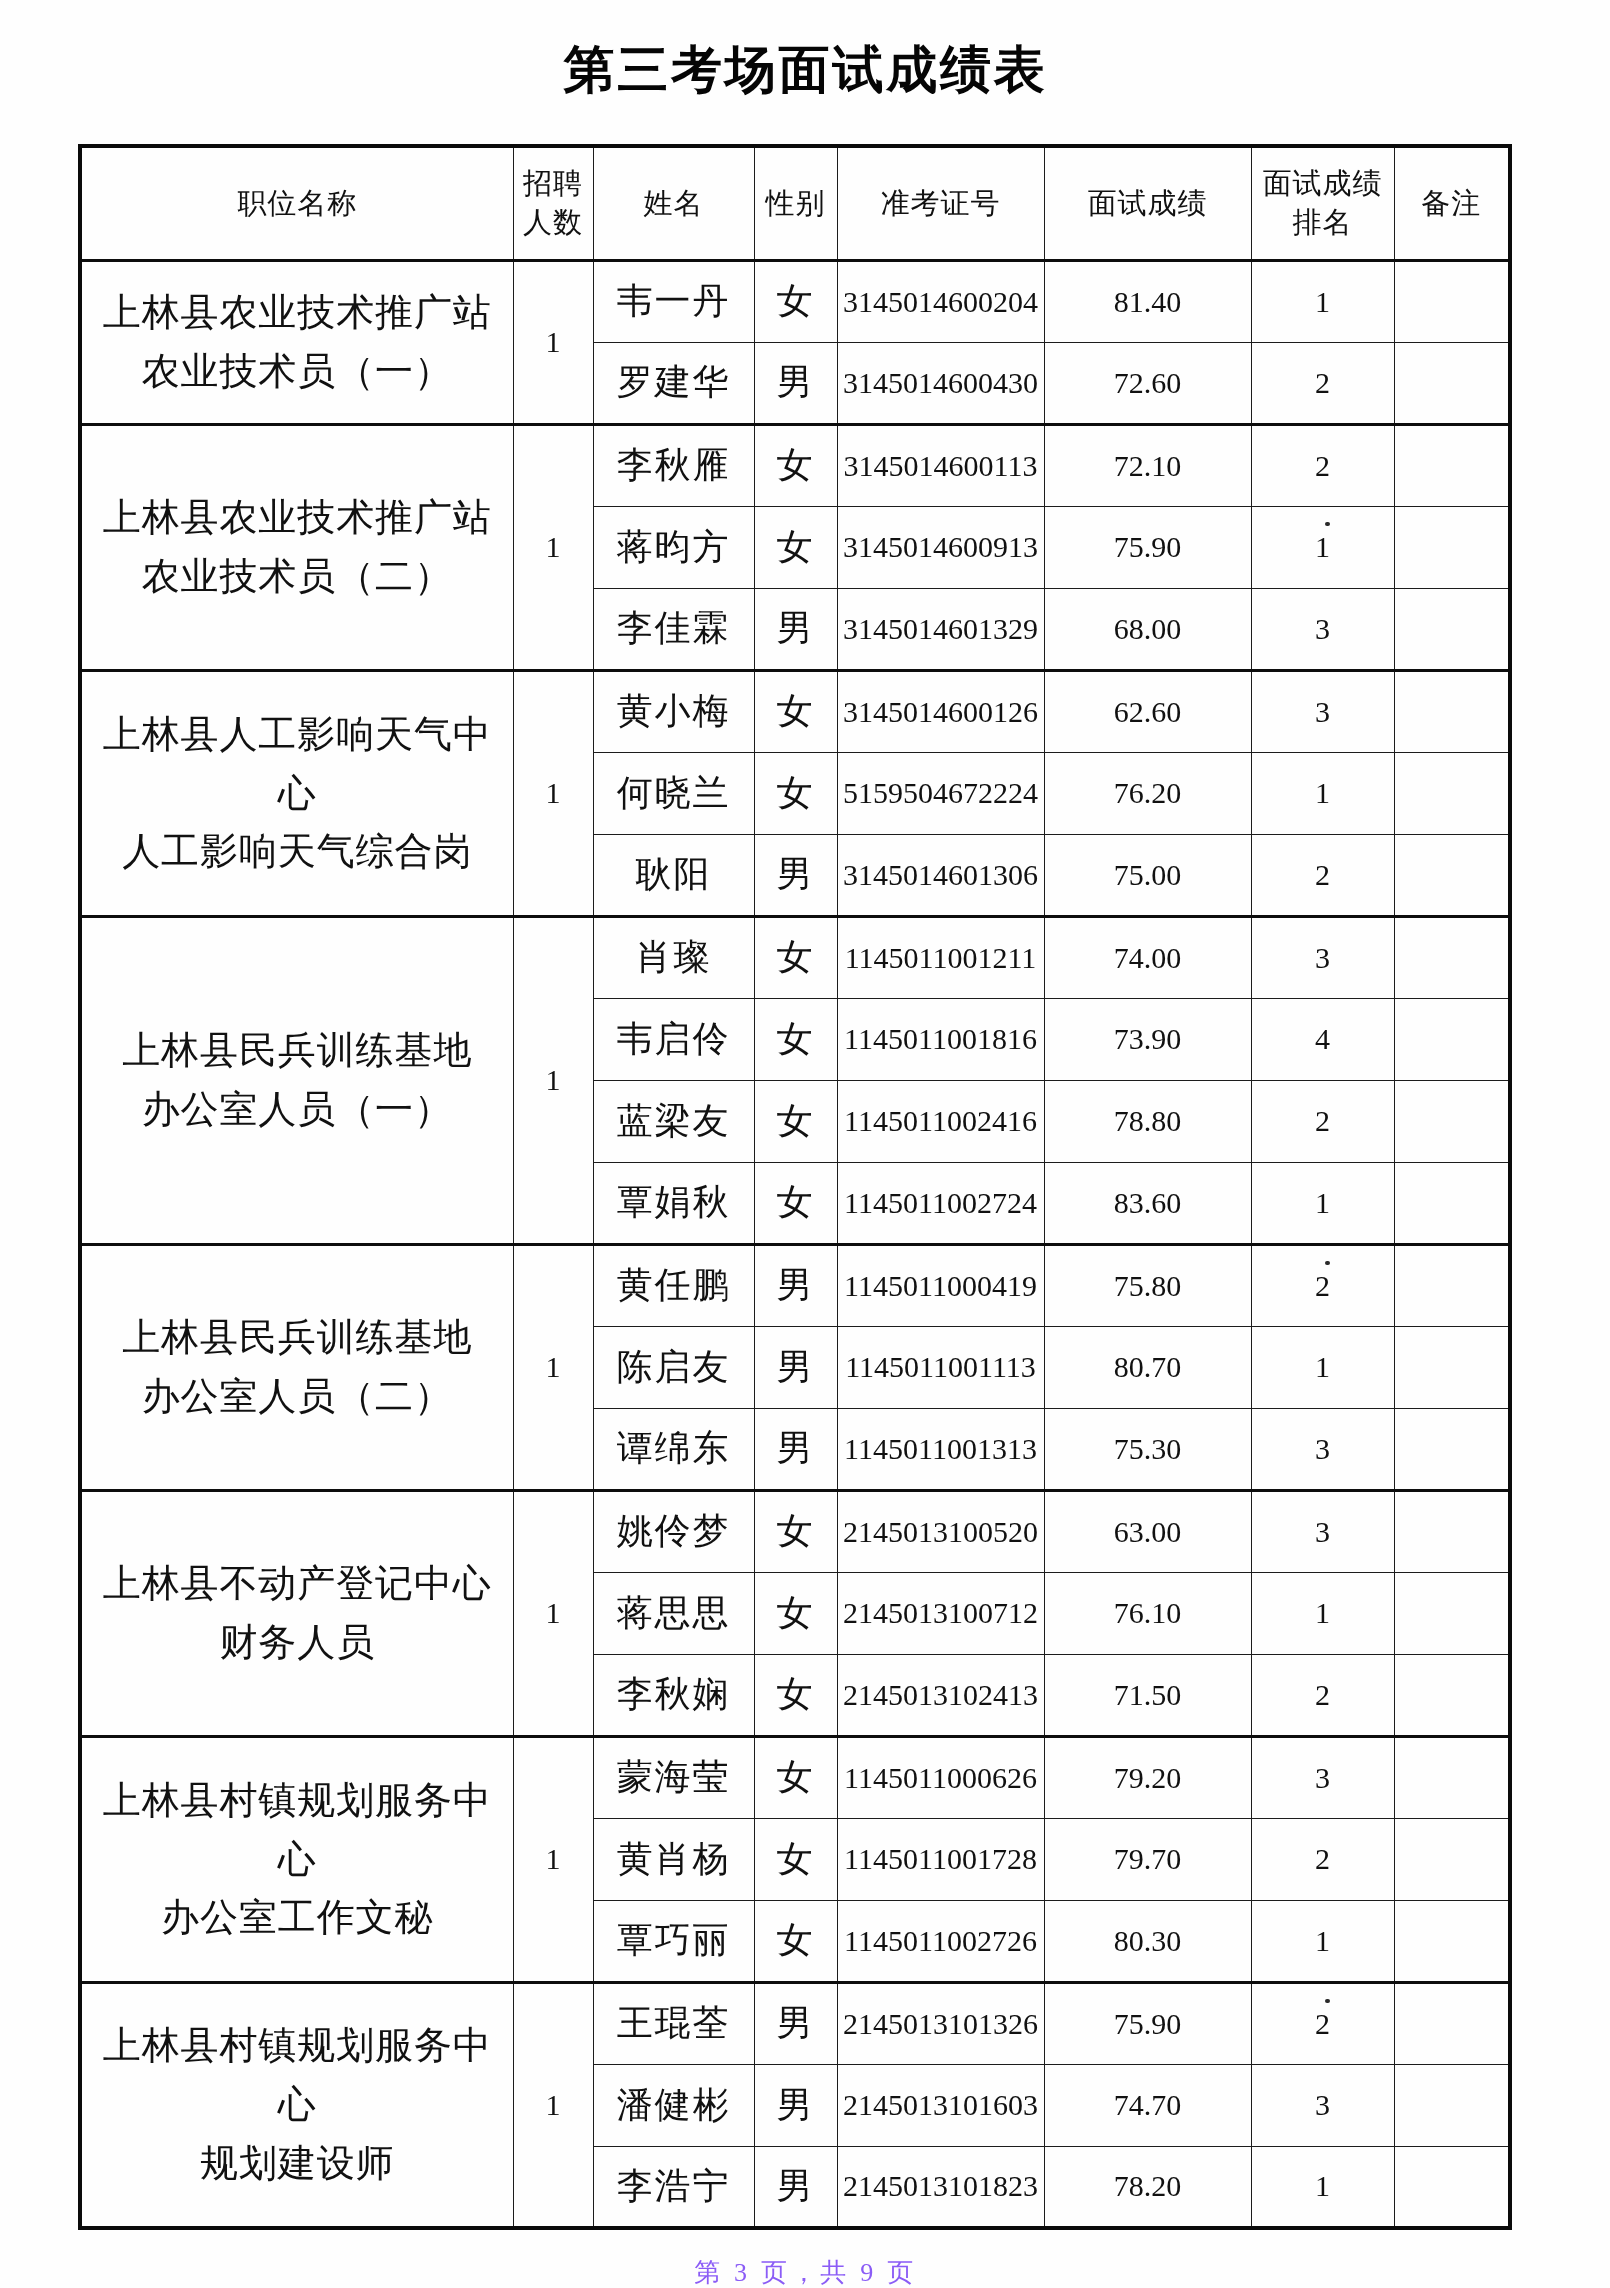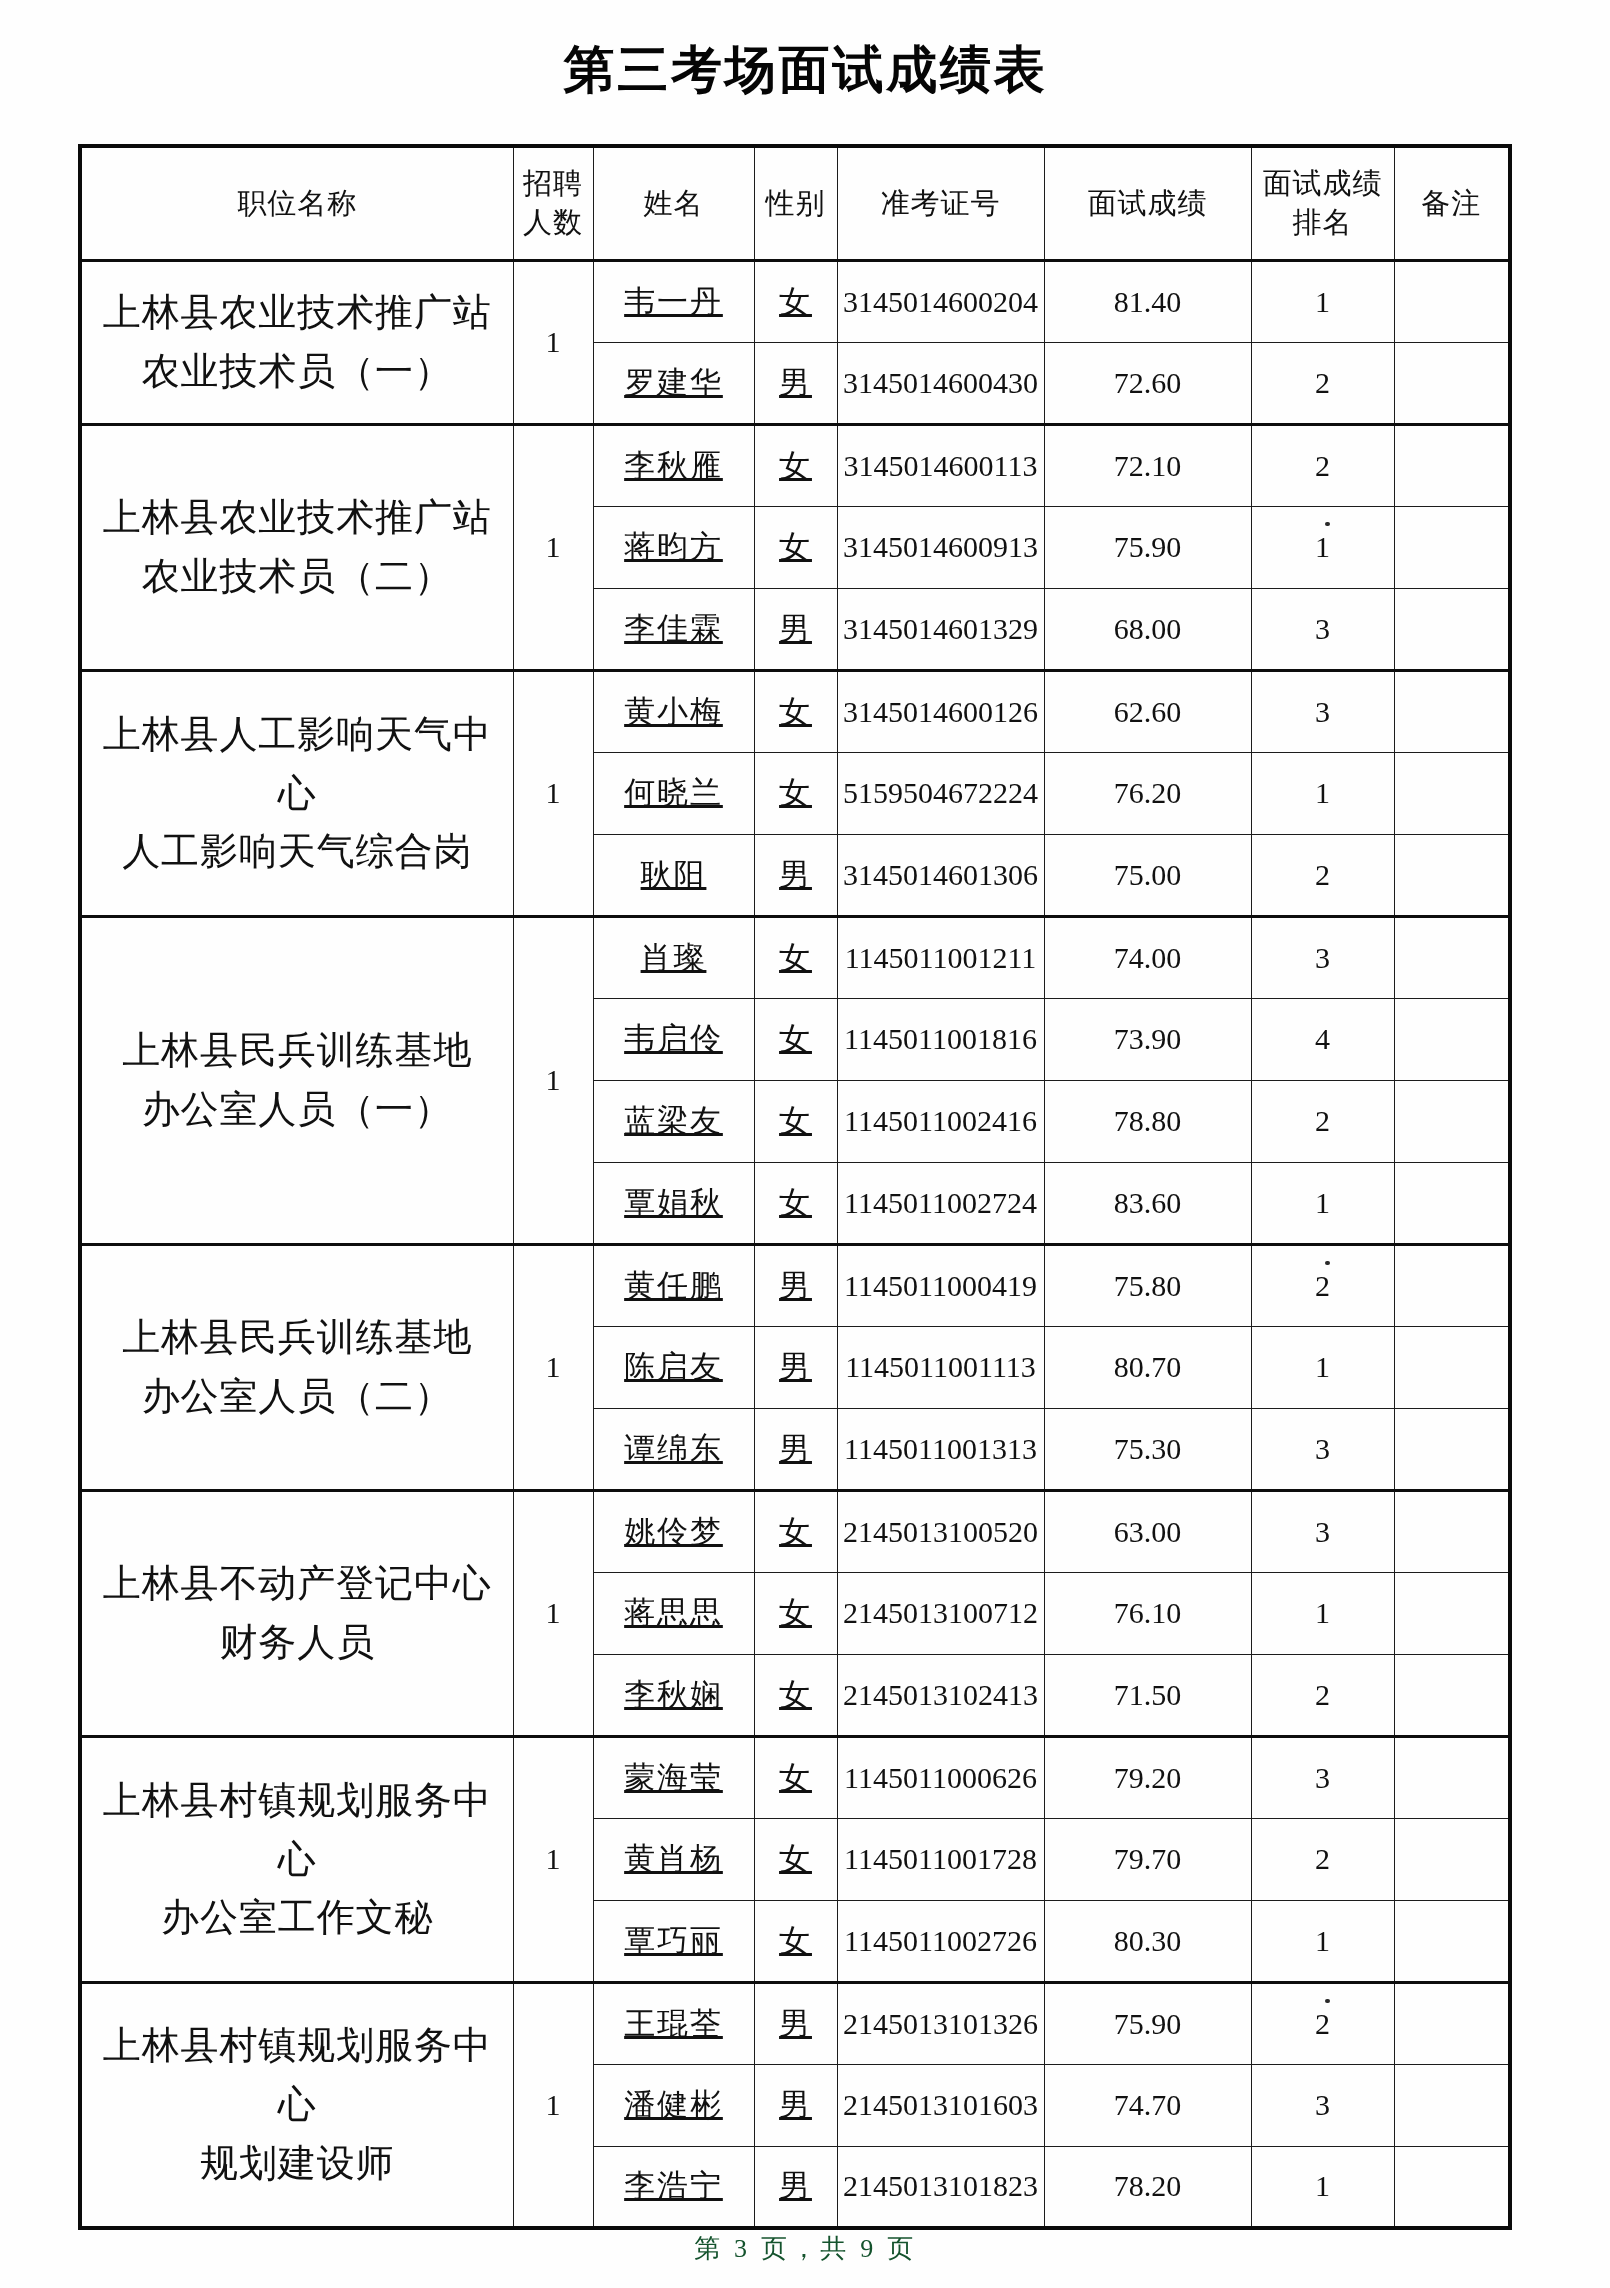--- a/index.html
+++ b/index.html
@@ -58,47 +58,46 @@
   .score-table tbody tr.group-start td {
     border-top: 3.7px solid #0d0d0d;
   }
   td.pos {
     font-size: 38px;
     line-height: 1.55;
     white-space: pre-line;
     letter-spacing: 0.9px;
   }
   td.cname {
-    font-size: 31px;
+    font-size: 36px;
     letter-spacing: 1.9px;
-    text-decoration: underline;
   }
   td.num {
     font-size: 30px;
     font-family: "Liberation Serif", serif;
   }
   td.rank { position: relative; }
   .rank-wrap { position: relative; display: inline-block; }
   .stray-dot {
     position: absolute;
     top: 15px;
     left: 52%;
     width: 4.7px;
     height: 4.7px;
     background: #2a2a2a;
     border-radius: 50%;
   }
   td.remark { }
   .footer {
-    margin-top: 3px;
+    margin-top: 27px;
     text-align: center;
     font-size: 26px;
     line-height: 32px;
     letter-spacing: 3.7px;
-    color: #14532d;
+    color: #8b5cf6;
   }
 </style>
 </head>
 <body>
 
 <div class="page">
 
   <h1 class="title">第三考场面试成绩表</h1>
 
   <div class="table-wrap">

